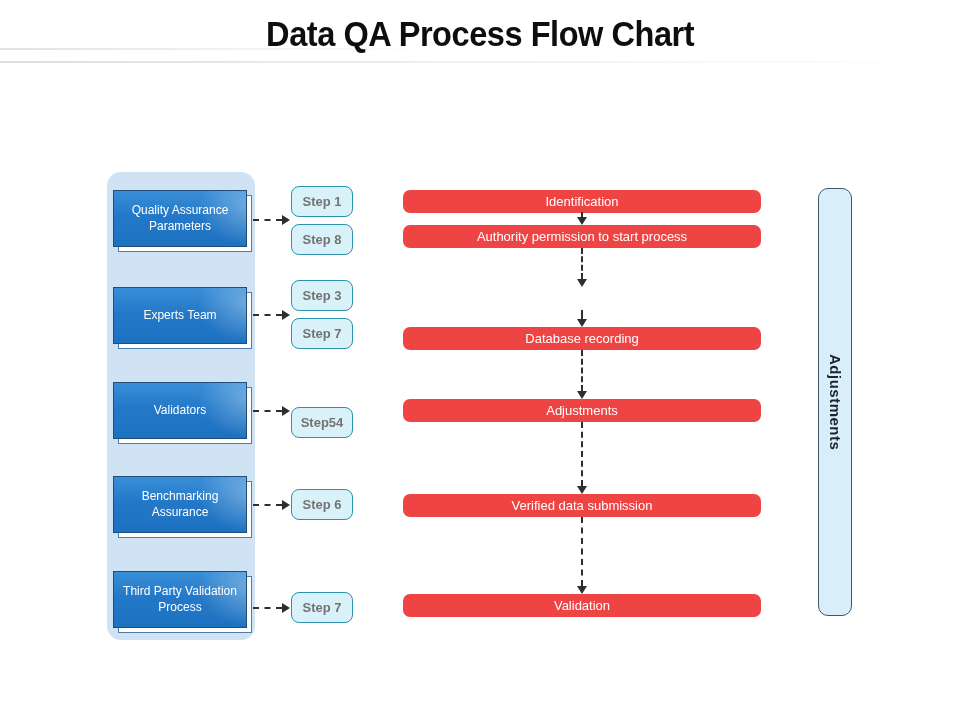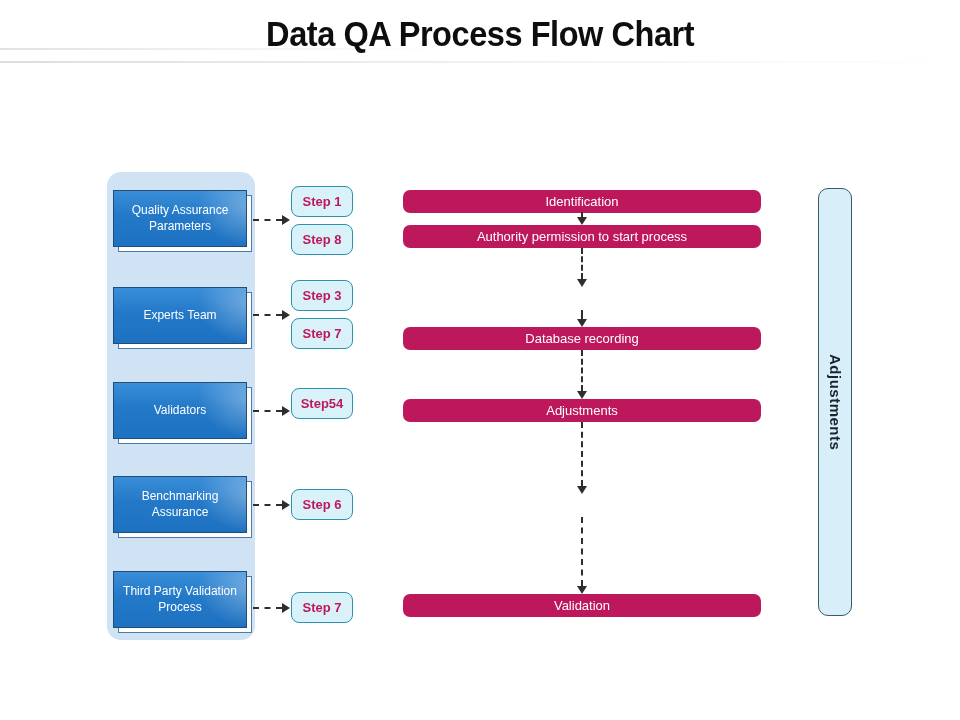--- a/index.html
+++ b/index.html
@@ -57,27 +57,27 @@
   .harrow .hline { flex:1; height:0; border-top:2px dashed #2e2e2e; }
   .harrow .rhead { width:0; height:0;
     border-top:5px solid transparent; border-bottom:5px solid transparent;
     border-left:8px solid #2e2e2e; }
 
   
   .step-box {
     position:absolute; left:291px; width:62px; height:31px; box-sizing:border-box;
     background:#d9f2fa; border:1.5px solid #2b93ad; border-radius:8px;
     display:flex; align-items:center; justify-content:center;
-    font-size:13px; font-weight:700; color:#be185d;
+    font-size:13px; font-weight:700; color:#737373;
   }
 
   
   .flow-bar {
     position:absolute; left:403px; width:358px; height:23px;
-    background:#be185d; border-radius:7px;
+    background:#ef4444; border-radius:7px;
     display:flex; align-items:center; justify-content:center;
     color:#ffffff; font-size:13px;
   }
 
   
   .varrow { position:absolute; left:576px; width:12px;
     display:flex; flex-direction:column; align-items:center; }
   .varrow .vline { flex:1; width:0; border-left:2px dashed #2e2e2e; }
   .varrow .dhead { width:0; height:0;
     border-left:5px solid transparent; border-right:5px solid transparent;
@@ -163,21 +163,21 @@
     </div>
   <div class="step-box" style="top:224px">
       <span>Step 8</span>
     </div>
   <div class="step-box" style="top:280px">
       <span>Step 3</span>
     </div>
   <div class="step-box" style="top:318px">
       <span>Step 7</span>
     </div>
-  <div class="step-box" style="top:388px">
+  <div class="step-box" style="top:407px">
       <span>Step54</span>
     </div>
   <div class="step-box" style="top:489px">
       <span>Step 6</span>
     </div>
   <div class="step-box" style="top:592px">
       <span>Step 7</span>
     </div>
 
   <div class="flow-bar" style="top:190px">
@@ -185,20 +185,23 @@
     </div>
   <div class="flow-bar" style="top:225px">
       <span>Authority permission to start process</span>
     </div>
   <div class="flow-bar" style="top:327px">
       <span>Database recording</span>
     </div>
   <div class="flow-bar" style="top:399px">
       <span>Adjustments</span>
     </div>
+  <div class="flow-bar" style="top:494px">
+      <span>Verified data submission</span>
+    </div>
   <div class="flow-bar" style="top:594px">
       <span>Validation</span>
     </div>
 
   <div class="varrow" style="top:212px;height:13px">
       <span class="vline"></span>
       <span class="dhead"></span>
     </div>
   <div class="varrow" style="top:248px;height:39px">
       <span class="vline"></span>

